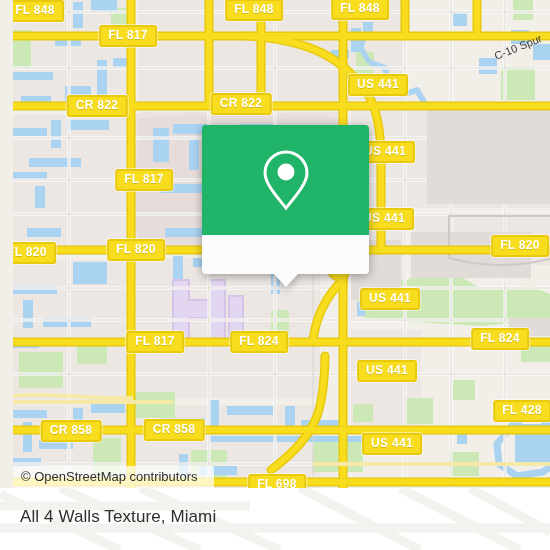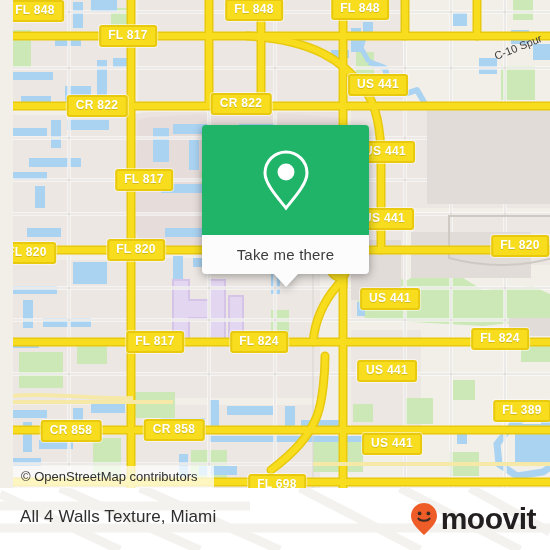--- a/index.html
+++ b/index.html
@@ -357,37 +357,36 @@
         <div class="shield" style="left: 14px; top: 253px;">FL 820</div>
         <div class="shield" style="left: 123px; top: 250px;">FL 820</div>
         <div class="shield" style="left: 507px; top: 246px;">FL 820</div>
         <div class="shield" style="left: 377px; top: 299px;">US 441</div>
         <div class="shield" style="left: 142px; top: 342px;">FL 817</div>
         <div class="shield" style="left: 246px; top: 342px;">FL 824</div>
         <div class="shield" style="left: 487px; top: 339px;">FL 824</div>
         <div class="shield" style="left: 374px; top: 371px;">US 441</div>
         <div class="shield" style="left: 58px; top: 431px;">CR 858</div>
         <div class="shield" style="left: 161px; top: 430px;">CR 858</div>
-        <div class="shield" style="left: 509px; top: 411px;">FL 389</div>
+        <div class="shield" style="left: 509px; top: 411px;">FL 428</div>
         <div class="shield" style="left: 379px; top: 444px;">US 441</div>
         <div class="shield" style="left: 264px; top: 485px;">FL 698</div>
       </div>
     <div id="canal-labels">
         <div class="canal-label" style="left: 505px; top: 47px; transform: translate(-50%, -50%) rotate(-22deg);">C-10 Spur</div>
       </div>
 
     <div id="callout">
       <div id="callout-head">
         <svg width="52" height="64" viewBox="0 0 52 64">
           <path d="M26 4 C14.4 4 5 13.4 5 25 C5 36 18 50 26 60 C34 50 47 36 47 25 C47 13.4 37.6 4 26 4 Z" fill="none" stroke="#ffffff" stroke-width="3"></path>
           <circle cx="26" cy="24" r="8.5" fill="#ffffff"></circle>
         </svg>
       </div>
       <div id="callout-body">
-        <span id="callout-label">Take me there</span>
         <div id="callout-tail"></div>
       </div>
     </div>
 
     <div id="attrib">© OpenStreetMap contributors</div>
   </div>
 
   <div id="bottombar">
     <svg class="wm" width="550" height="62" viewBox="0 0 550 62">
       <rect x="0" y="0" width="550" height="62" fill="#ffffff"></rect>
@@ -396,24 +395,15 @@
         <path d="M60 0 L200 62"></path>
         <path d="M140 0 L280 62"></path>
         <path d="M300 0 L420 62"></path>
         <path d="M400 0 L520 62"></path>
         <path d="M470 0 L550 44"></path>
         <path d="M0 40 H550"></path>
         <path d="M0 18 H250"></path>
       </g>
     </svg>
     <div id="place-title">All 4 Walls Texture, Miami</div>
-    <div id="brand">
-      <svg width="30" height="34" viewBox="0 0 30 34">
-        <path d="M15 1 C7.8 1 2 6.8 2 14 C2 21.2 9.5 27.5 15 33 C20.5 27.5 28 21.2 28 14 C28 6.8 22.2 1 15 1 Z" fill="#ee5c28"></path>
-        <circle cx="10.6" cy="11.4" r="1.9" fill="#3a2a22"></circle>
-        <circle cx="19.4" cy="11.4" r="1.9" fill="#3a2a22"></circle>
-        <path d="M9.4 16.6 C11.4 19.4 18.6 19.4 20.6 16.6" fill="none" stroke="#3a2a22" stroke-width="2" stroke-linecap="round"></path>
-      </svg>
-      <span id="brand-word">moovit</span>
-    </div>
   </div>
 
 </div>
 
 </body></html>

